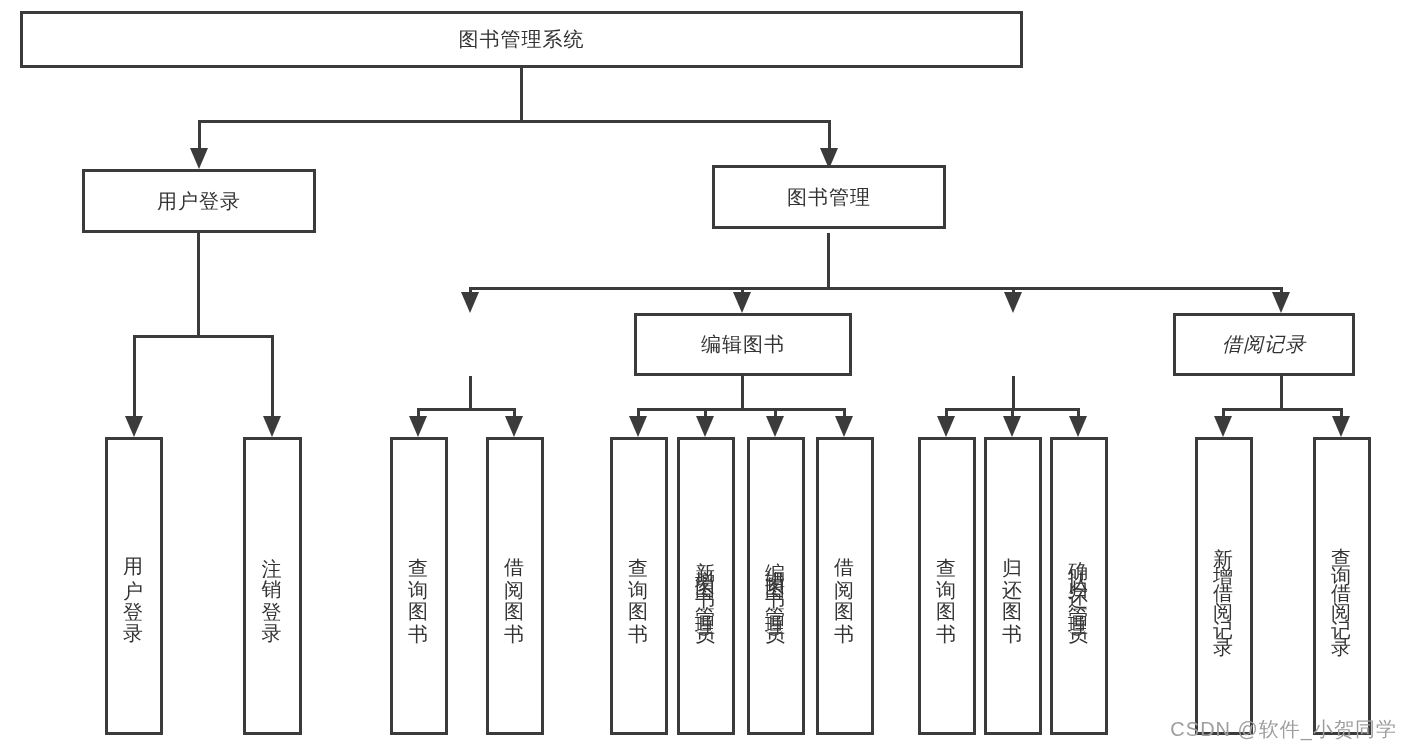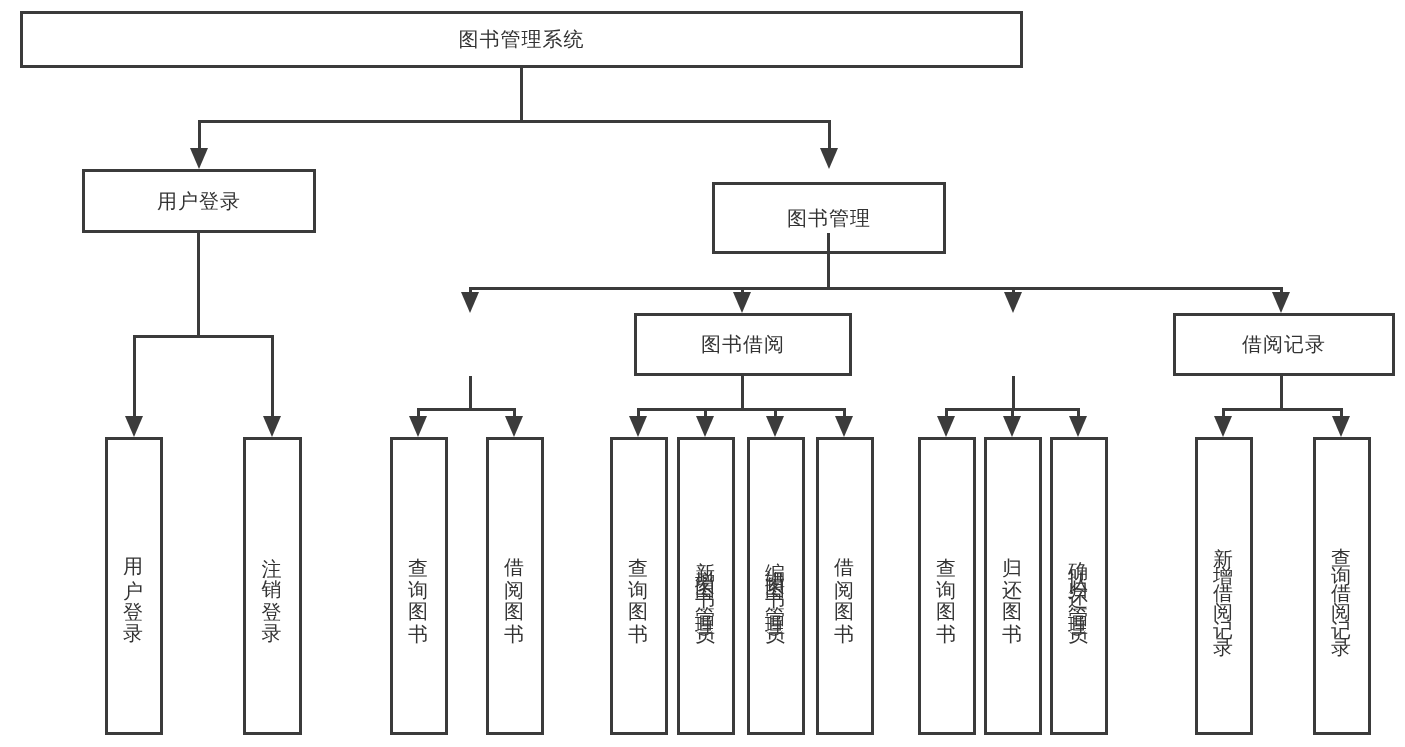--- a/index.html
+++ b/index.html
@@ -43,21 +43,21 @@
   <div class="vline" style="left:520px;top:68px;height:52px;"></div>
   <div class="hline" style="left:198px;top:120px;width:633px;"></div>
   <div class="vline" style="left:198px;top:120px;height:30px;"></div>
   <div class="arrow" style="left:190px;top:148px;"></div>
   <div class="vline" style="left:828px;top:120px;height:30px;"></div>
   <div class="arrow" style="left:820px;top:148px;"></div>
 
   <div class="box" style="left:82px;top:169px;width:234px;height:64px;">
     <span>用户登录</span>
   </div>
-  <div class="box" style="left:712px;top:182px;width:234px;height:72px;">
+  <div class="box" style="left:712px;top:165px;width:234px;height:64px;">
     <span>图书管理</span>
   </div>
 
   <div class="vline" style="left:197px;top:233px;height:102px;"></div>
   <div class="hline" style="left:133px;top:335px;width:141px;"></div>
   <div class="vline" style="left:133px;top:335px;height:83px;"></div>
   <div class="arrow" style="left:125px;top:416px;"></div>
   <div class="vline" style="left:271px;top:335px;height:83px;"></div>
   <div class="arrow" style="left:263px;top:416px;"></div>
 
@@ -66,23 +66,23 @@
   <div class="vline" style="left:469px;top:287px;height:8px;"></div>
   <div class="arrow" style="left:461px;top:292px;"></div>
   <div class="vline" style="left:741px;top:287px;height:8px;"></div>
   <div class="arrow" style="left:733px;top:292px;"></div>
   <div class="vline" style="left:1012px;top:287px;height:8px;"></div>
   <div class="arrow" style="left:1004px;top:292px;"></div>
   <div class="vline" style="left:1280px;top:287px;height:8px;"></div>
   <div class="arrow" style="left:1272px;top:292px;"></div>
 
   <div class="box" style="left:634px;top:313px;width:218px;height:63px;">
-    <span>图书借阅</span>
+    <span>编辑图书</span>
   </div>
-  <div class="box" style="left:1173px;top:313px;width:222px;height:63px;">
+  <div class="box" style="left:1173px;top:313px;width:182px;height:63px;font-style:italic;">
     <span>借阅记录</span>
   </div>
 
   <div class="vline" style="left:469px;top:376px;height:32px;"></div>
   <div class="hline" style="left:417px;top:408px;width:99px;"></div>
   <div class="vline" style="left:417px;top:408px;height:10px;"></div>
   <div class="arrow" style="left:409px;top:416px;"></div>
   <div class="vline" style="left:513px;top:408px;height:10px;"></div>
   <div class="arrow" style="left:505px;top:416px;"></div>
 
@@ -150,13 +150,14 @@
     <span>确认归还（管理员）</span>
   </div>
 
   <div class="box vbox ls-b" style="left:1195px;top:437px;width:58px;height:298px;">
     <span>新增借阅记录</span>
   </div>
   <div class="box vbox ls-b" style="left:1313px;top:437px;width:58px;height:298px;">
     <span>查询借阅记录</span>
   </div>
 
+  <div id="watermark">CSDN @软件_小贺同学</div>
 </div>
 
 </body></html>

